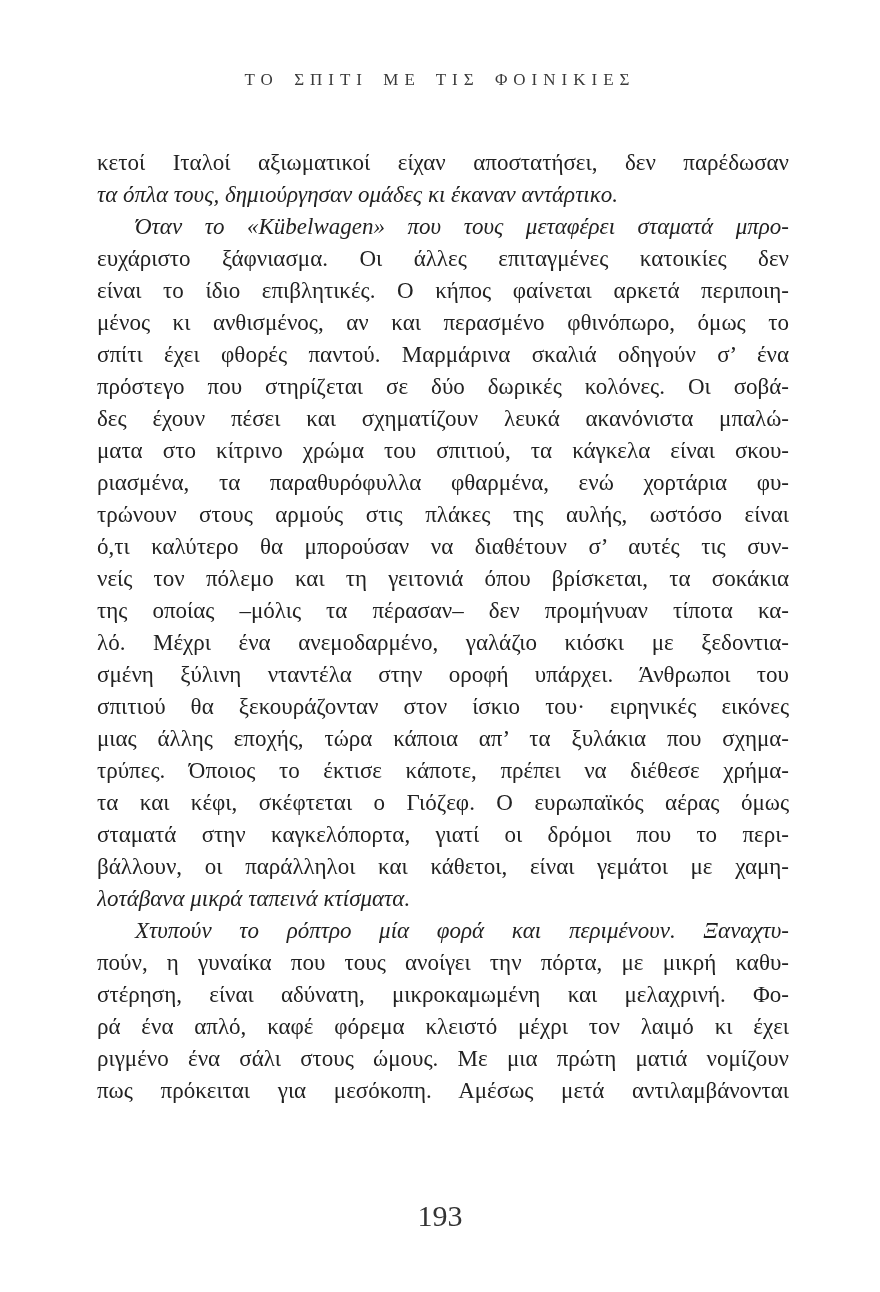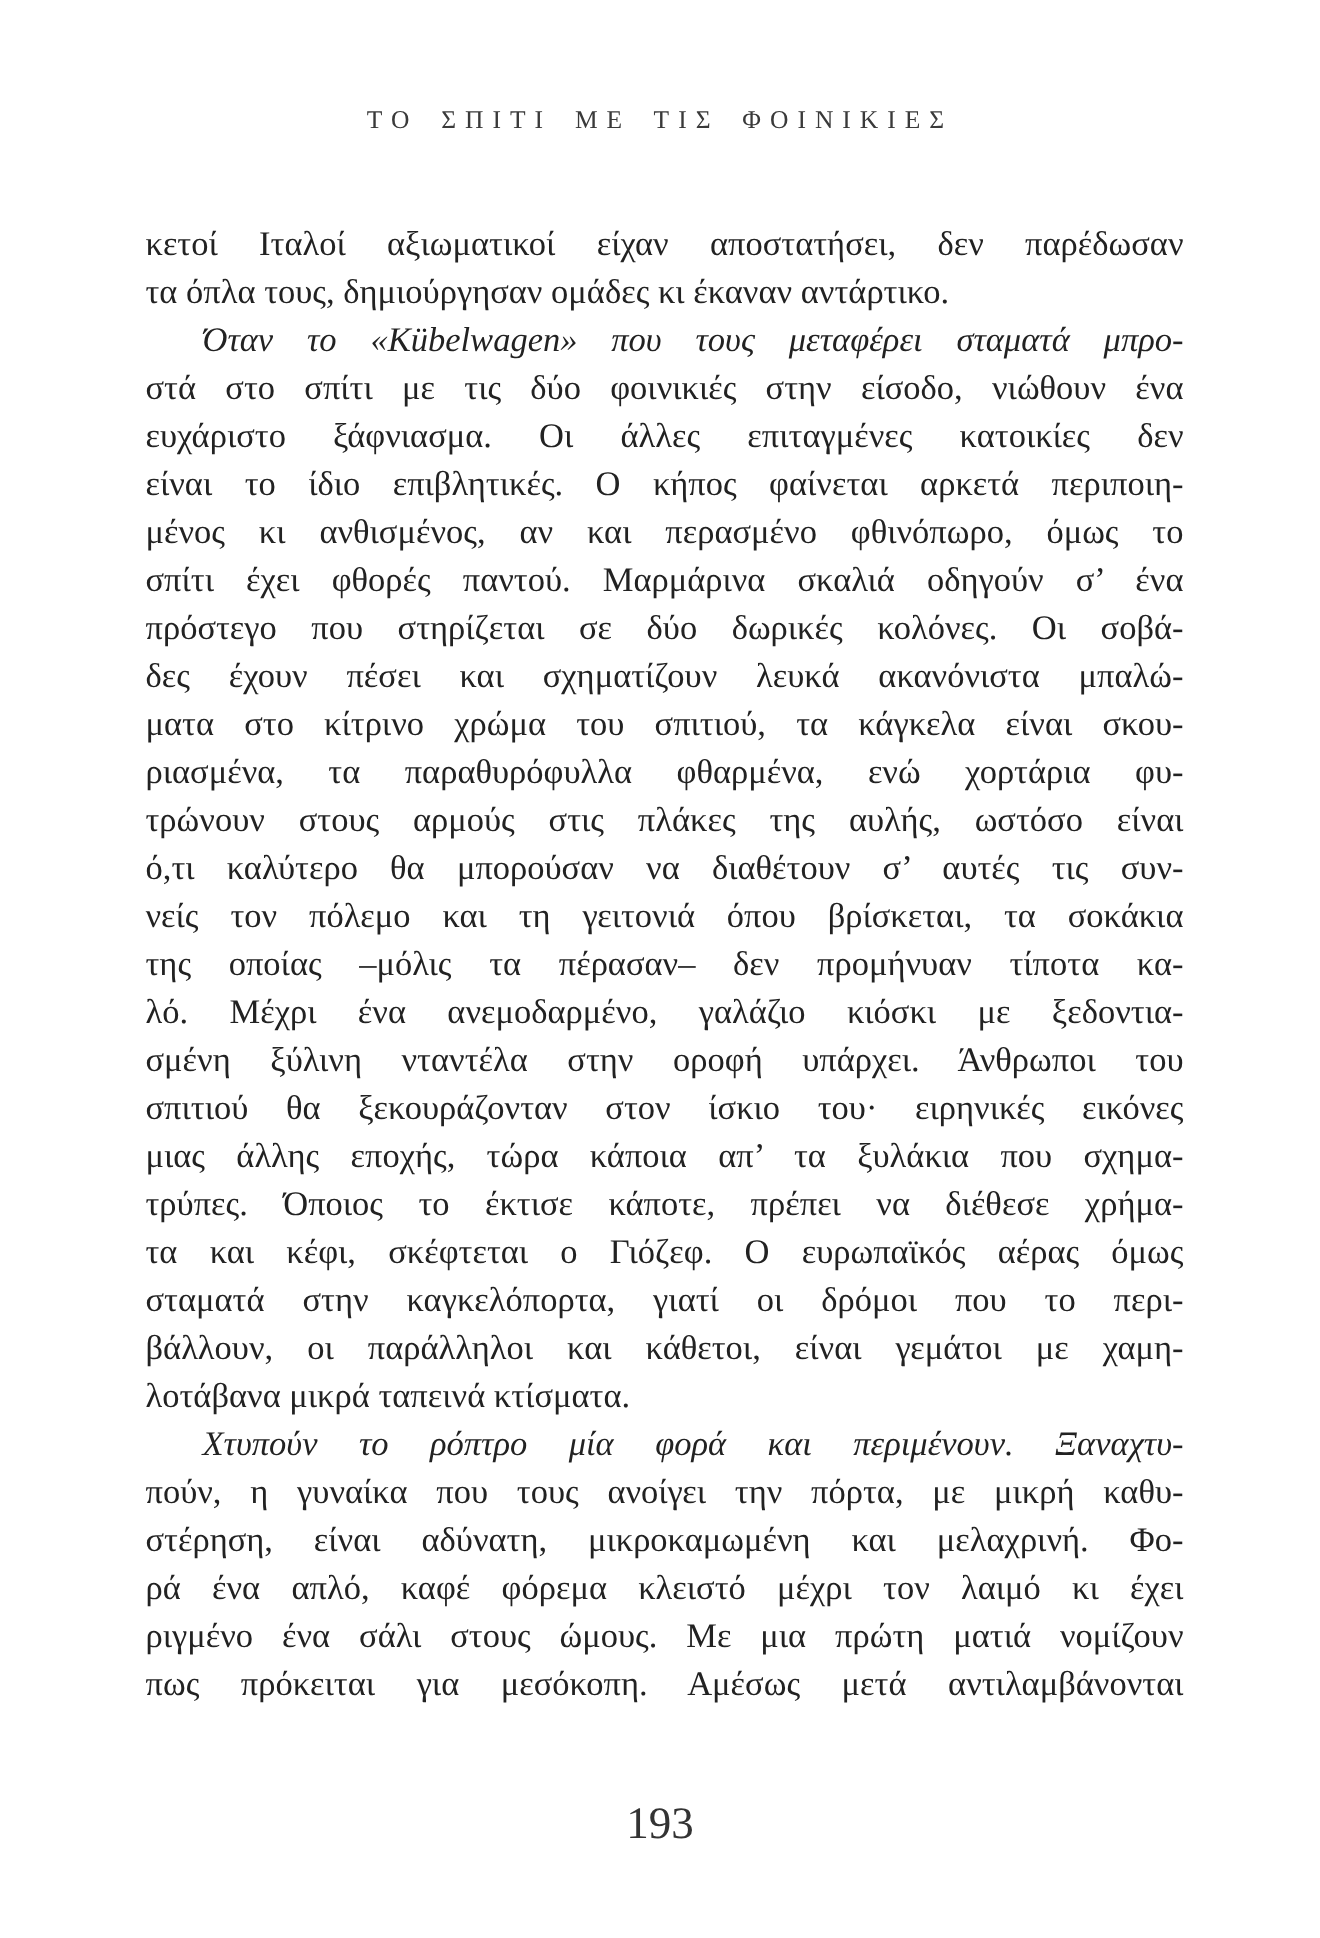--- a/index.html
+++ b/index.html
@@ -43,20 +43,21 @@
     white-space: normal;
     height: 32px;
     overflow: hidden;
   }
   .line.indent {
     text-indent: 38px;
     font-style: italic;
   }
   .line.flush {
     text-align-last: left;
+    font-style: italic;
   }
   .page-number {
     position: absolute;
     top: 1199px;
     left: 0;
     right: 0;
     text-align: center;
     font-size: 30px;
     color: #333333;
     font-feature-settings: "onum" 1;
@@ -65,21 +66,20 @@
 </head>
 <body>
 
 <div class="page">
   <div class="running-header">ΤΟ ΣΠΙΤΙ ΜΕ ΤΙΣ ΦΟΙΝΙΚΙΕΣ</div>
 
   <div class="body-text">
       <div class="line">κετοί Ιταλοί αξιωματικοί είχαν αποστατήσει, δεν παρέδωσαν</div>
       <div class="line flush">τα όπλα τους, δημιούργησαν ομάδες κι έκαναν αντάρτικο.</div>
       <div class="line indent">Όταν το «Kübelwagen» που τους μεταφέρει σταματά μπρο-</div>
-      <div class="line">στά στο σπίτι με τις δύο φοινικιές στην είσοδο, νιώθουν ένα</div>
       <div class="line">ευχάριστο ξάφνιασμα. Οι άλλες επιταγμένες κατοικίες δεν</div>
       <div class="line">είναι το ίδιο επιβλητικές. Ο κήπος φαίνεται αρκετά περιποιη-</div>
       <div class="line">μένος κι ανθισμένος, αν και περασμένο φθινόπωρο, όμως το</div>
       <div class="line">σπίτι έχει φθορές παντού. Μαρμάρινα σκαλιά οδηγούν σ’ ένα</div>
       <div class="line">πρόστεγο που στηρίζεται σε δύο δωρικές κολόνες. Οι σοβά-</div>
       <div class="line">δες έχουν πέσει και σχηματίζουν λευκά ακανόνιστα μπαλώ-</div>
       <div class="line">ματα στο κίτρινο χρώμα του σπιτιού, τα κάγκελα είναι σκου-</div>
       <div class="line">ριασμένα, τα παραθυρόφυλλα φθαρμένα, ενώ χορτάρια φυ-</div>
       <div class="line">τρώνουν στους αρμούς στις πλάκες της αυλής, ωστόσο είναι</div>
       <div class="line">ό,τι καλύτερο θα μπορούσαν να διαθέτουν σ’ αυτές τις συν-</div>

